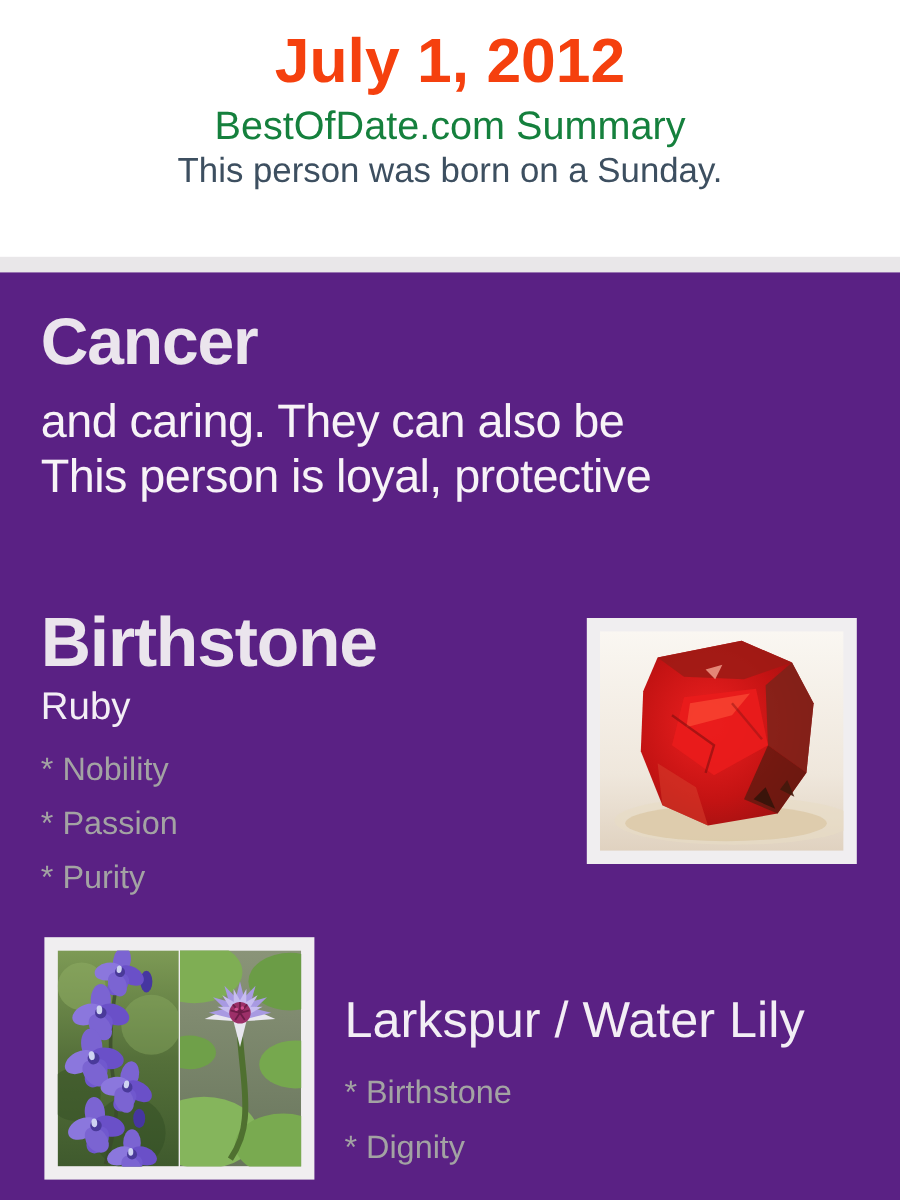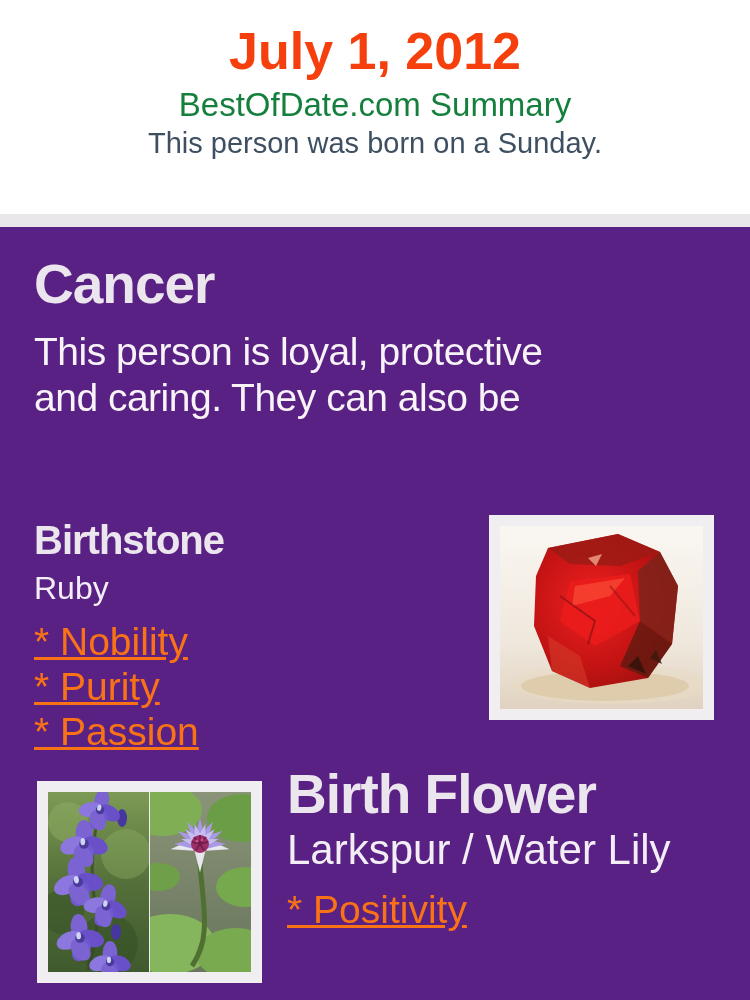--- a/index.html
+++ b/index.html
@@ -19,25 +19,25 @@
     position:relative;height:945px;background:#5a2184;color:#f7f4f8;
   }
   .h-big{
     position:absolute;font-weight:700;color:#ebe5ed;line-height:1;letter-spacing:-1px;
   }
   .zodiac-sign{left:34px;top:30px;font-size:55px;}
   .zodiac-desc{
     position:absolute;left:34px;top:102px;font-size:39px;line-height:46px;
     color:#f7f3f7;letter-spacing:-0.5px;
   }
-  .bs-heading{left:34px;top:293px;font-size:40px;}
+  .bs-heading{left:34px;top:280px;font-size:58px;}
   .bs-name{
     position:absolute;left:34px;top:345px;font-size:32px;line-height:1;color:#f3eef5;
   }
-  .trait-list{position:absolute;font-size:39px;color:#f97316;text-decoration:underline;}
+  .trait-list{position:absolute;font-size:27px;color:#a3a3a3;}
   .bs-traits{left:34px;top:392px;line-height:45px;}
   .photo-frame{
     position:absolute;background:#f0eef0;box-sizing:border-box;padding:11px;
   }
   .ruby-frame{left:489px;top:288px;width:225px;height:205px;}
   .flower-frame{left:37px;top:554px;width:225px;height:202px;}
   .flower-frame .inner{display:flex;gap:1px;height:180px;}
   .photo-frame svg{display:block;}
   .bf-heading{left:287px;top:540px;font-size:55px;}
   .bf-name{
@@ -53,30 +53,30 @@
   <div class="site-summary">BestOfDate.com Summary</div>
   <div class="born-on">This person was born on a Sunday.</div>
 </div>
 
 <div class="divider"></div>
 
 <div class="main">
 
   <div class="h-big zodiac-sign">Cancer</div>
   <div class="zodiac-desc">
+    <div>and caring. They can also be</div>
     <div>This person is loyal, protective</div>
-    <div>and caring. They can also be</div>
   </div>
 
   <div class="h-big bs-heading">Birthstone</div>
   <div class="bs-name">Ruby</div>
   <div class="trait-list bs-traits">
     <div>* Nobility</div>
+    <div>* Passion</div>
     <div>* Purity</div>
-    <div>* Passion</div>
   </div>
 
   <div class="photo-frame ruby-frame">
     <svg width="203" height="183" viewBox="0 0 203 183">
       <defs>
         <linearGradient id="rbg" x1="0" y1="0" x2="0" y2="1">
           <stop offset="0" stop-color="#faf7f2"></stop>
           <stop offset="0.65" stop-color="#efe7dc"></stop>
           <stop offset="1" stop-color="#e0d2c0"></stop>
         </linearGradient>
@@ -187,19 +187,19 @@
               <line x1="0" y1="0" x2="4" y2="6"></line>
             <line x1="0" y1="0" x2="-4" y2="6"></line>
           </g>
           <circle cx="2" cy="-4" r="1.5" fill="#d24d90"></circle>
           <circle cx="-3" cy="-3" r="1.5" fill="#d24d90"></circle>
         </g>
       </svg>
     </div>
   </div>
 
-  <div class="h-big bf-heading">Birth Flower</div>
   <div class="bf-name">Larkspur / Water Lily</div>
   <div class="trait-list bf-traits">
-    <div>* Positivity</div>
+    <div>* Birthstone</div>
+    <div>* Dignity</div>
   </div>
 
 </div>
 
 </body></html>

